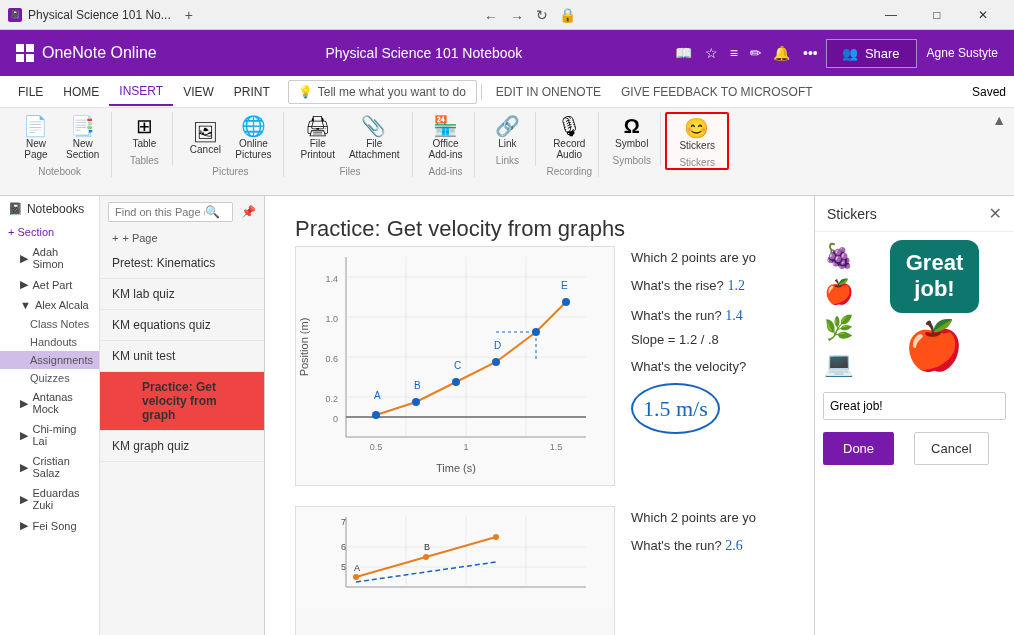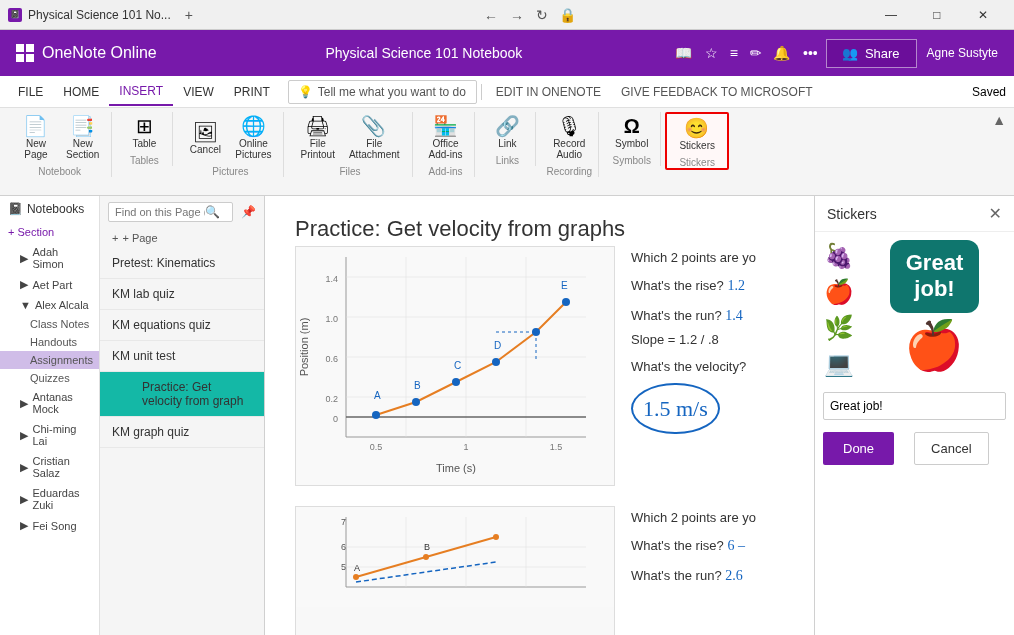--- a/index.html
+++ b/index.html
@@ -63,21 +63,21 @@
     .left-sidebar { width: 100px; background: #fff; border-right: 1px solid #e0e0e0; display: flex; flex-direction: column; }
     .add-section { display: flex; align-items: center; gap: 4px; padding: 4px 8px; color: #7719aa; font-size: 11px; cursor: pointer; }
 
     
     .page-list { width: 165px; background: #f5f5f5; border-right: 1px solid #d0d0d0; display: flex; flex-direction: column; }
     .page-list-header { display: flex; align-items: center; padding: 6px 8px; gap: 4px; }
     .search-box { display: flex; align-items: center; flex: 1; background: #fff; border: 1px solid #ccc; border-radius: 2px; padding: 2px 6px; }
     .search-box input { border: none; outline: none; font-size: 11px; width: 90px; background: transparent; }
     .page-list-add { display: flex; align-items: center; gap: 4px; padding: 4px 12px; color: #555; font-size: 11px; cursor: pointer; }
     .page-item { padding: 8px 12px; font-size: 12px; color: #333; cursor: pointer; border-bottom: 1px solid #e8e8e8; }
-    .page-item.active { background: #14b8a6; font-weight: 400; padding-left: 42px; }
+    .page-item.active { background: #ef4444; font-weight: 700; padding-left: 42px; }
 
     
     .content-area { flex: 1; background: #fff; overflow: hidden; padding: 20px 30px; position: relative; }
     .page-title-text { font-size: 22px; color: #333; font-weight: 300; margin-bottom: 4px; }
     .page-date { font-size: 12px; color: #888; margin-bottom: 16px; }
     .graph-img { width: 320px; height: 240px; background: #f8f8f8; border: 1px solid #ddd; position: relative; overflow: hidden; }
     .graph-notes { flex: 1; font-size: 13px; color: #333; line-height: 1.8; }
     .handwritten { font-family: 'Comic Sans MS', cursive; color: #1565c0; font-size: 14px; }
 
     
@@ -481,23 +481,20 @@
             <circle cx="200" cy="30" r="3" fill="#e67e22"></circle>
             <text x="58" y="64" font-size="9" fill="#333">A</text>
             <text x="128" y="43" font-size="9" fill="#333">B</text>
             <text x="45" y="18" font-size="9" fill="#555">7</text>
             <text x="45" y="43" font-size="9" fill="#555">6</text>
             <text x="45" y="63" font-size="9" fill="#555">5</text>
           </svg>
         </div>
         <div class="graph-notes">
           <div style="margin-bottom:4px; font-size:13px;">Which 2 points are yo</div>
-          <div style="margin-bottom:4px; font-size:13px;">
-            What's the rise? <span class="handwritten">6 –</span>
-          </div>
           <div style="font-size:13px;">
             What's the run? <span class="handwritten">2.6</span>
           </div>
         </div>
       </div>
     </div>
   </div>
 
   <div class="sticker-panel">
     <div class="sticker-panel-header">

